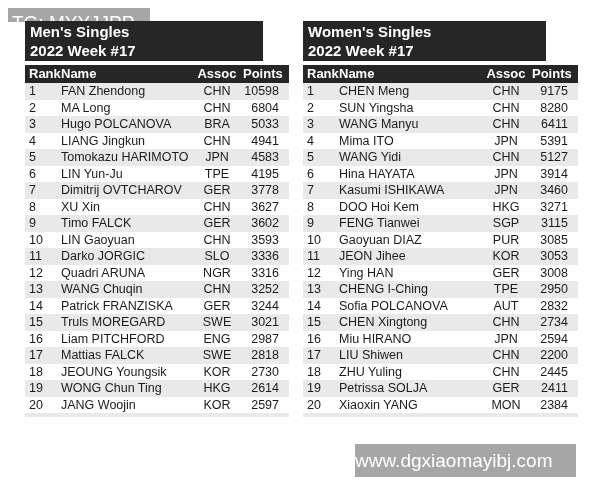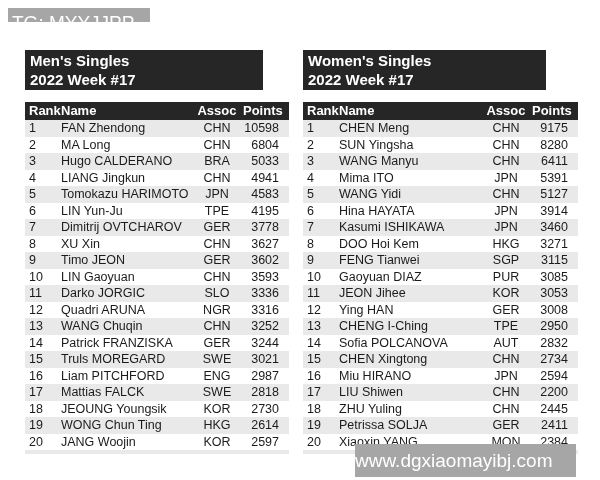--- a/index.html
+++ b/index.html
@@ -23,36 +23,36 @@
     line-height:30px;
     padding-left:4px;
     font-size:19px;
   }
   .wm-bottom {
     left:355px; top:444px;
     width:221px; height:33px;
     line-height:33px;
     font-size:19px;
   }
-  .panel { position:absolute; top:50px; }
+  .panel { position:absolute; top:21px; }
   .panel-men { left:25px; }
   .panel-women { left:303px; }
   .title {
     background:#262626;
     color:#ffffff;
     font-weight:bold;
     font-size:15px;
     line-height:19px;
     height:40px;
     box-sizing:border-box;
     padding:1px 0 0 5px;
   }
   .panel-men .title { width:238px; }
   .panel-women .title { width:243px; }
-  .tbl { margin-top:12px; }
+  .tbl { margin-top:4px; }
   .panel-men .tbl { width:264px; }
   .panel-women .tbl { width:275px; }
   .thead {
     display:flex;
     background:#262626;
     color:#ffffff;
     font-weight:bold;
     font-size:13px;
     height:18px;
     line-height:18px;
@@ -97,21 +97,21 @@
           <div class="cell c3">10598</div>
         </div>
         <div class="row even">
           <div class="cell c0">2</div>
           <div class="cell c1">MA Long</div>
           <div class="cell c2">CHN</div>
           <div class="cell c3">6804</div>
         </div>
         <div class="row odd">
           <div class="cell c0">3</div>
-          <div class="cell c1">Hugo CALDERANO</div>
+          <div class="cell c1">Hugo POLCANOVA</div>
           <div class="cell c2">BRA</div>
           <div class="cell c3">5033</div>
         </div>
         <div class="row even">
           <div class="cell c0">4</div>
           <div class="cell c1">LIANG Jingkun</div>
           <div class="cell c2">CHN</div>
           <div class="cell c3">4941</div>
         </div>
         <div class="row odd">
@@ -133,21 +133,21 @@
           <div class="cell c3">3778</div>
         </div>
         <div class="row even">
           <div class="cell c0">8</div>
           <div class="cell c1">XU Xin</div>
           <div class="cell c2">CHN</div>
           <div class="cell c3">3627</div>
         </div>
         <div class="row odd">
           <div class="cell c0">9</div>
-          <div class="cell c1">Timo JEON</div>
+          <div class="cell c1">Timo FALCK</div>
           <div class="cell c2">GER</div>
           <div class="cell c3">3602</div>
         </div>
         <div class="row even">
           <div class="cell c0">10</div>
           <div class="cell c1">LIN Gaoyuan</div>
           <div class="cell c2">CHN</div>
           <div class="cell c3">3593</div>
         </div>
         <div class="row odd">

